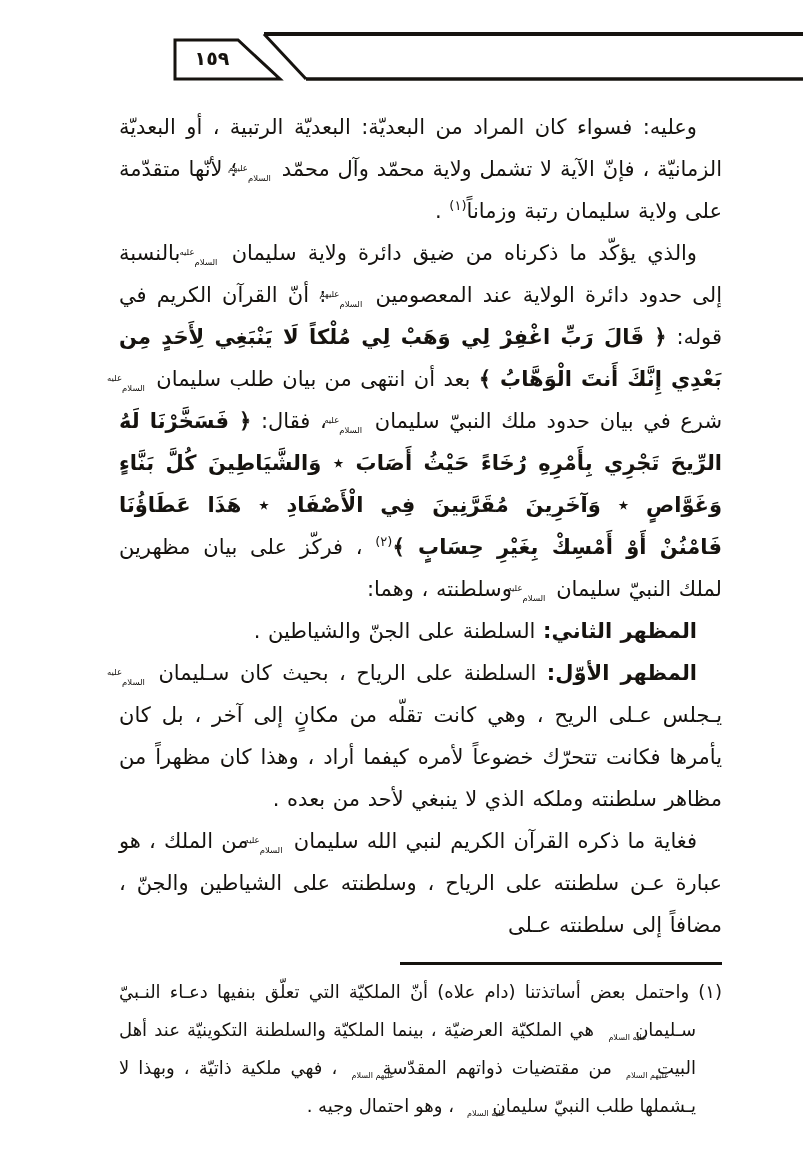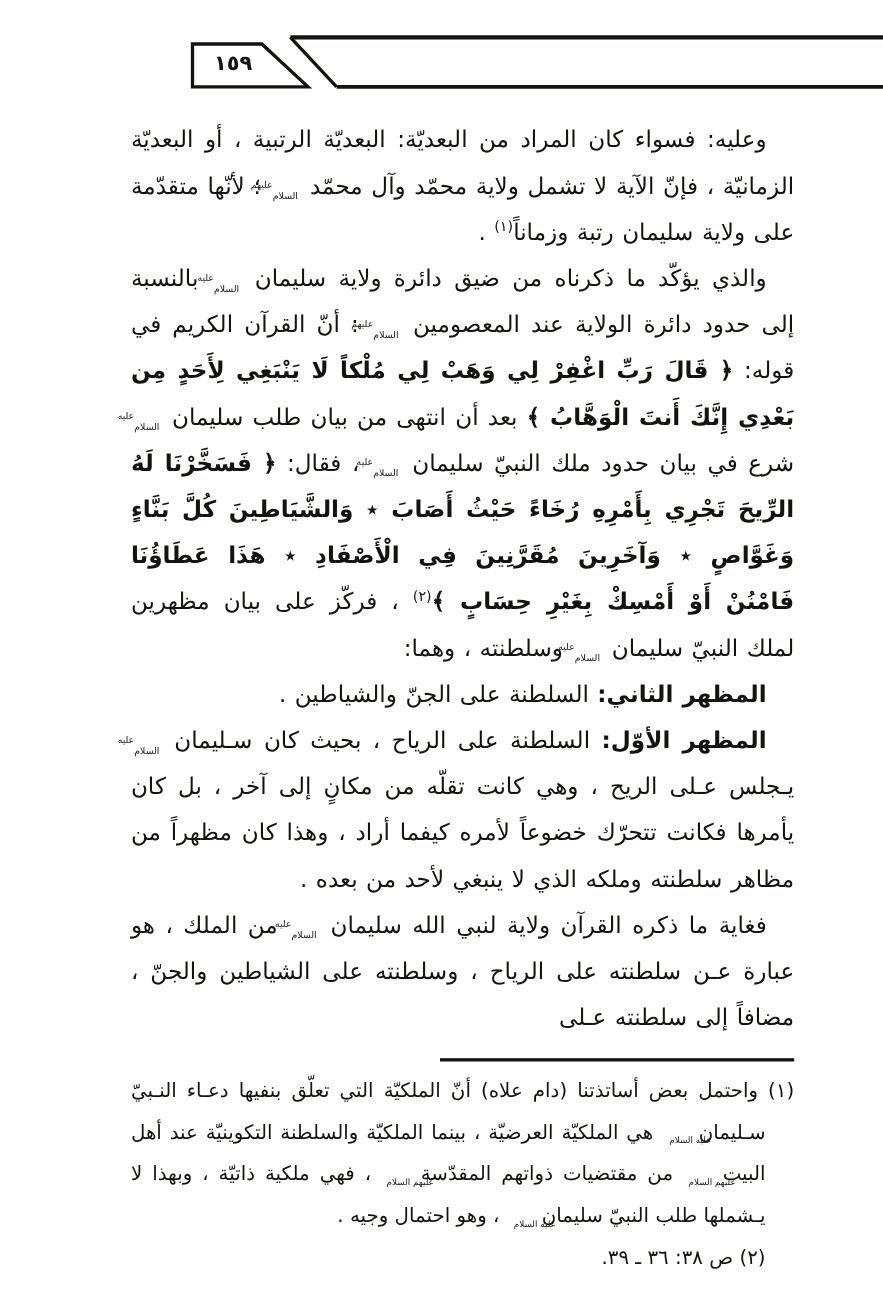--- a/index.html
+++ b/index.html
@@ -67,22 +67,21 @@
     </svg>
     <div class="pagenum">١٥٩</div>
   </header>
 
   <main class="content">
     <div id="bodytext">
         <p class="para p-indent"><span>وعليه: فسواء كان المراد من البعديّة: البعديّة الرتبية ، أو البعديّة الزمانيّة ، فإنّ الآية لا تشمل ولاية محمّد وآل محمّد </span><span class="honorific">عليهم السلام</span><span> ؛ لأنّها متقدّمة على ولاية سليمان رتبة وزماناً</span><sup class="fnref">(١)</sup><span> .</span></p>
         <p class="para p-indent"><span>والذي يؤكّد ما ذكرناه من ضيق دائرة ولاية سليمان </span><span class="honorific">عليه السلام</span><span> بالنسبة إلى حدود دائرة الولاية عند المعصومين </span><span class="honorific">عليهم السلام</span><span> : أنّ القرآن الكريم في قوله: </span><span class="quran">﴿ قَالَ رَبِّ اغْفِرْ لِي وَهَبْ لِي مُلْكاً لَا يَنْبَغِي لِأَحَدٍ مِن بَعْدِي إِنَّكَ أَنتَ الْوَهَّابُ ﴾</span><span> بعد أن انتهى من بيان طلب سليمان </span><span class="honorific">عليه السلام</span><span> شرع في بيان حدود ملك النبيّ سليمان </span><span class="honorific">عليه السلام</span><span> ، فقال: </span><span class="quran">﴿ فَسَخَّرْنَا لَهُ الرِّيحَ تَجْرِي بِأَمْرِهِ رُخَاءً حَيْثُ أَصَابَ ٭ وَالشَّيَاطِينَ كُلَّ بَنَّاءٍ وَغَوَّاصٍ ٭ وَآخَرِينَ مُقَرَّنِينَ فِي الْأَصْفَادِ ٭ هَذَا عَطَاؤُنَا فَامْنُنْ أَوْ أَمْسِكْ بِغَيْرِ حِسَابٍ ﴾</span><sup class="fnref">(٢)</sup><span> ، فركّز على بيان مظهرين لملك النبيّ سليمان </span><span class="honorific">عليه السلام</span><span> وسلطنته ، وهما:</span></p>
         <p class="para p-indent"><span class="lead">المظهر الثاني:</span><span> السلطنة على الجنّ والشياطين .</span></p>
         <p class="para p-indent"><span class="lead">المظهر الأوّل:</span><span> السلطنة على الرياح ، بحيث كان سـليمان </span><span class="honorific">عليه السلام</span><span> يـجلس عـلى الريح ، وهي كانت تقلّه من مكانٍ إلى آخر ، بل كان يأمرها فكانت تتحرّك خضوعاً لأمره كيفما أراد ، وهذا كان مظهراً من مظاهر سلطنته وملكه الذي لا ينبغي لأحد من بعده .</span></p>
-        <p class="para p-indent"><span>فغاية ما ذكره القرآن ولاية لنبي الله سليمان </span><span class="honorific">عليه السلام</span><span> من الملك ، هو عبارة عـن سلطنته على الرياح ، وسلطنته على الشياطين والجنّ ، مضافاً إلى سلطنته عـلى</span></p>
+        <p class="para p-indent"><span>فغاية ما ذكره القرآن الكريم لنبي الله سليمان </span><span class="honorific">عليه السلام</span><span> من الملك ، هو عبارة عـن سلطنته على الرياح ، وسلطنته على الشياطين والجنّ ، مضافاً إلى سلطنته عـلى</span></p>
       </div>
     <div class="fnsep"></div>
     <div id="footnotes">
         <p class="fn-hang"><span>(١) واحتمل بعض أساتذتنا (دام علاه) أنّ الملكيّة التي تعلّق بنفيها دعـاء النـبيّ سـليمان </span><span class="honorific">عليه السلام</span><span> هي الملكيّة العرضيّة ، بينما الملكيّة والسلطنة التكوينيّة عند أهل البيت </span><span class="honorific">عليهم السلام</span><span> من مقتضيات ذواتهم المقدّسة </span><span class="honorific">عليهم السلام</span><span> ، فهي ملكية ذاتيّة ، وبهذا لا يـشملها طلب النبيّ سليمان </span><span class="honorific">عليه السلام</span><span> ، وهو احتمال وجيه .</span></p>
-        <p class="fn-plain"><span>(٢) ص ٣٨: ٣٦ ـ ٣٩.</span></p>
       </div>
   </main>
 
 </div>
 
 </body></html>

